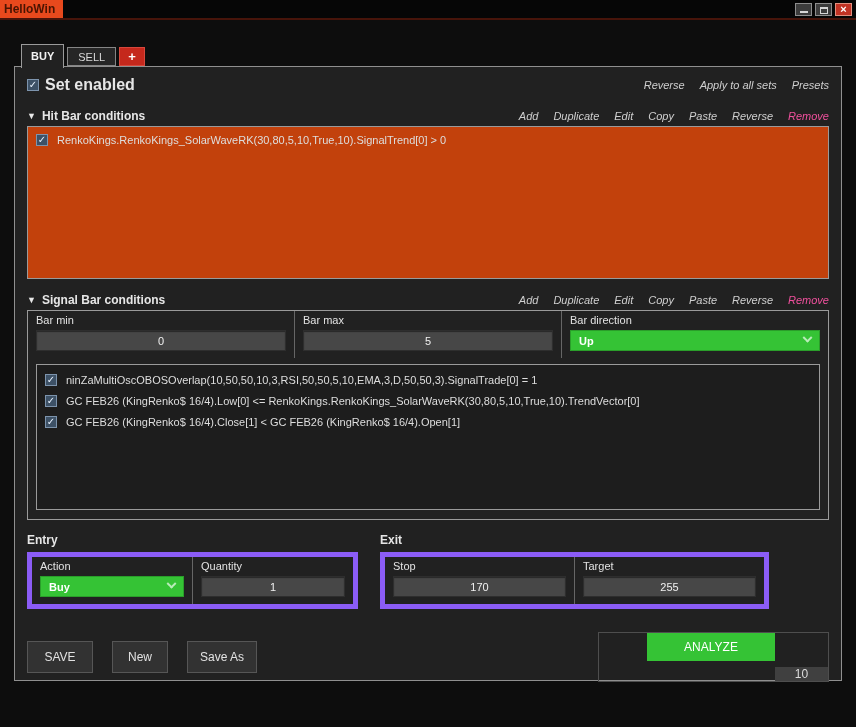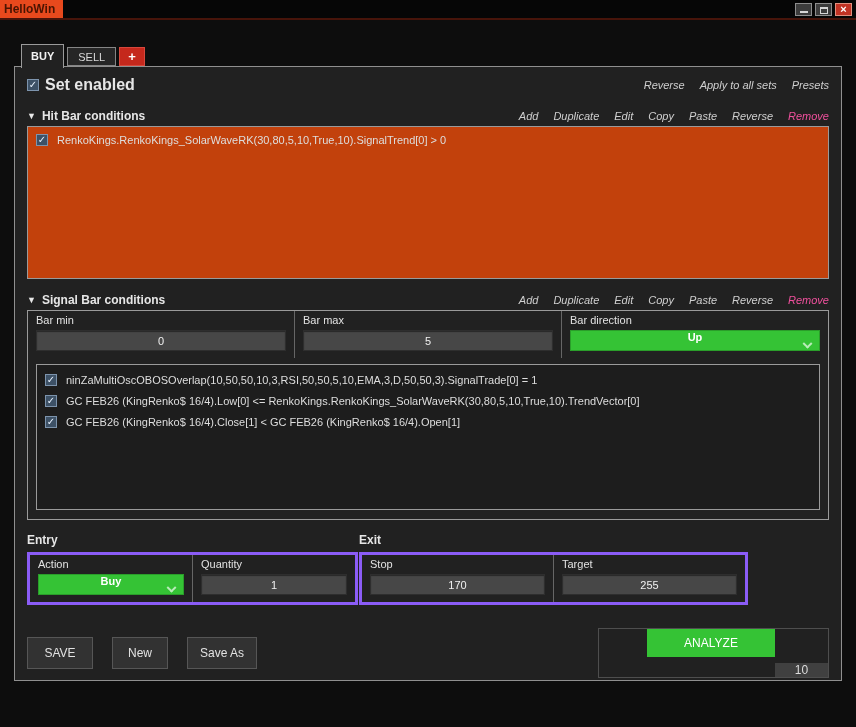--- a/index.html
+++ b/index.html
@@ -70,21 +70,21 @@
 
   .text-input {
     width: 100%; height: 21px; background: #474747; border: 1px solid #2e2e2e;
     color: #f0f0f0; font-size: 11px; text-align: center;
     box-shadow: inset 0 1px 1px rgba(0,0,0,.45);
     font-family: "Liberation Sans", sans-serif;
   }
   .select {
     height: 21px; background: #35c335; border: 1px solid #2a9e2a;
     display: flex; align-items: center; padding: 0 8px;
-    color: #fff; font-size: 11px; font-weight: bold; cursor: default; flex-direction: column;
+    color: #fff; font-size: 11px; font-weight: bold; cursor: default;
   }
   .chev {
     margin-left: auto; width: 7px; height: 7px;
     border-right: 2px solid #b9ecb9; border-bottom: 2px solid #b9ecb9;
     transform: rotate(45deg) translate(-2px,-2px);
   }
 
   
   .set-row { display: flex; align-items: center; height: 20px; margin-bottom: 6px; }
   .set-row .lbl { margin-left: 6px; font-weight: bold; font-size: 16px; }
@@ -104,24 +104,24 @@
   .param-cols { display: flex; }
   .param-col { flex: 1; border-left: 1px solid #666; padding: 3px 8px 7px; }
   .param-col:first-child { border-left: none; }
   .param-label { font-size: 11px; color: #e2e2e2; margin-bottom: 4px; }
   .inner-cond-box {
     border: 1px solid #9a9a9a; background: #1d1d1d;
     margin: 6px 8px 9px; height: 146px; padding: 9px 8px; overflow: hidden;
   }
 
   .entry-exit-row { display: flex; margin-top: 13px; }
-  .ee-col.entry { width: 331px; margin-right: 1px; }
+  .ee-col.entry { width: 331px; margin-right: 22px; }
   .ee-col.exit  { width: 389px; }
   .ee-title { font-weight: bold; font-size: 12px; margin-bottom: 5px; }
-  .ee-box { border: 3px solid #8b5cf6; }
+  .ee-box { border: 5px solid #8b5cf6; }
   .ee-cols { display: flex; }
   .ee-field { flex: 1; border-left: 1px solid #666; padding: 3px 8px 7px; }
   .ee-field:first-child { border-left: none; }
 
   .buttons-row { display: flex; align-items: center; margin-top: 23px; }
   .btn-group { display: flex; gap: 19px; }
   .btn {
     background: #323232; border: 1px solid #565656; color: #e2e2e2;
     font-size: 12px; padding: 8px 0; text-align: center; cursor: default;
     font-family: "Liberation Sans", sans-serif;

